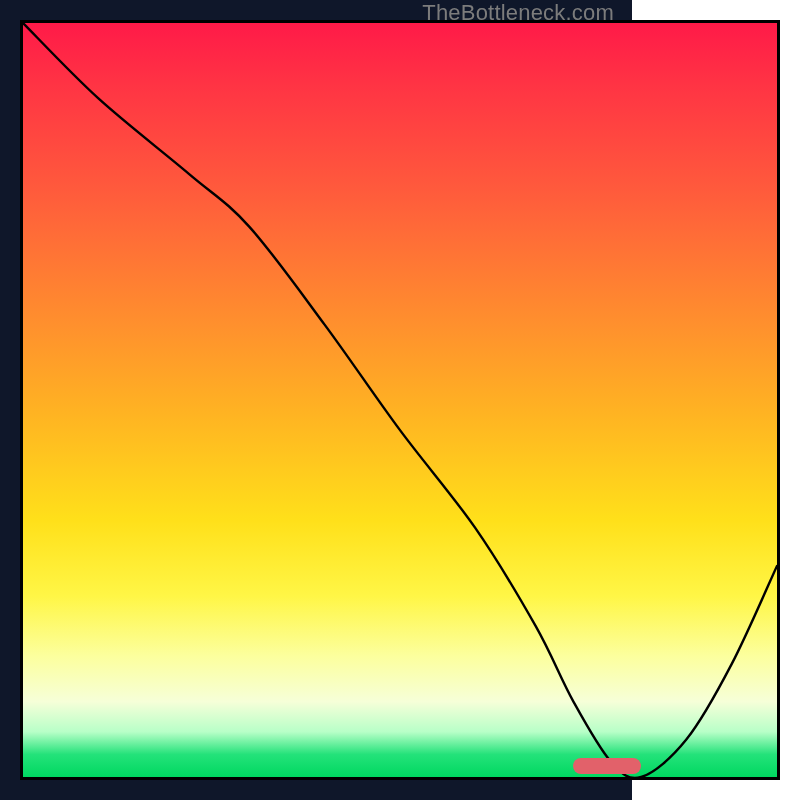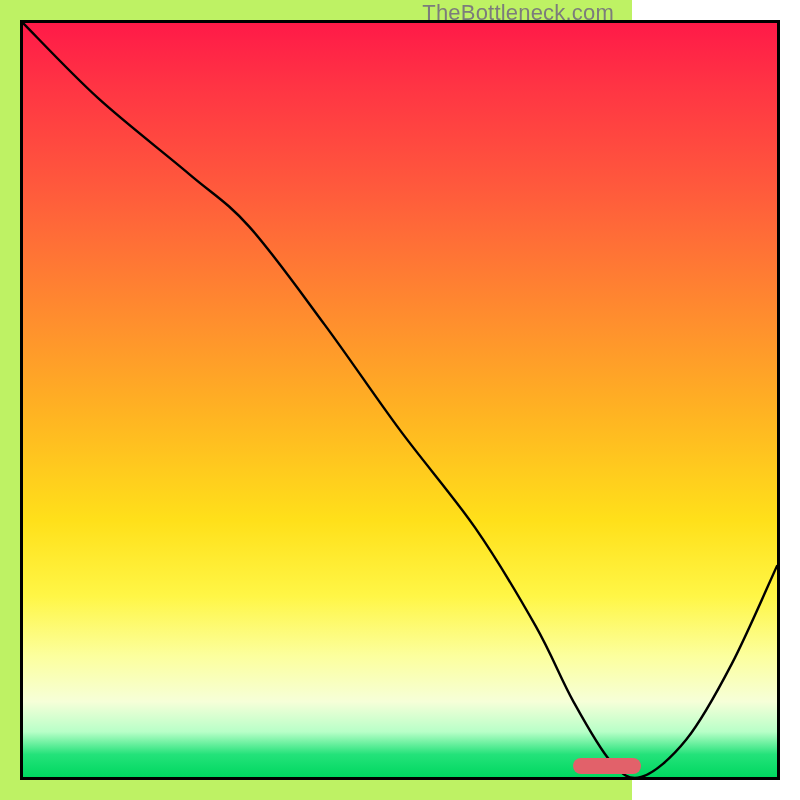--- a/index.html
+++ b/index.html
@@ -7,21 +7,21 @@
     padding: 0;
     width: 800px;
     height: 800px;
     overflow: hidden;
     font-family: Arial, Helvetica, sans-serif;
   }
   .container {
     position: relative;
     width: 632px;
     height: 800px;
-    background: #bef264;
+    background: #0f172a;
   }
   .plot-area {
     position: absolute;
     left: 20px;
     top: 20px;
     width: 760px;
     height: 760px;
     border: 3px solid #000000;
     box-sizing: border-box;
     overflow: hidden;

